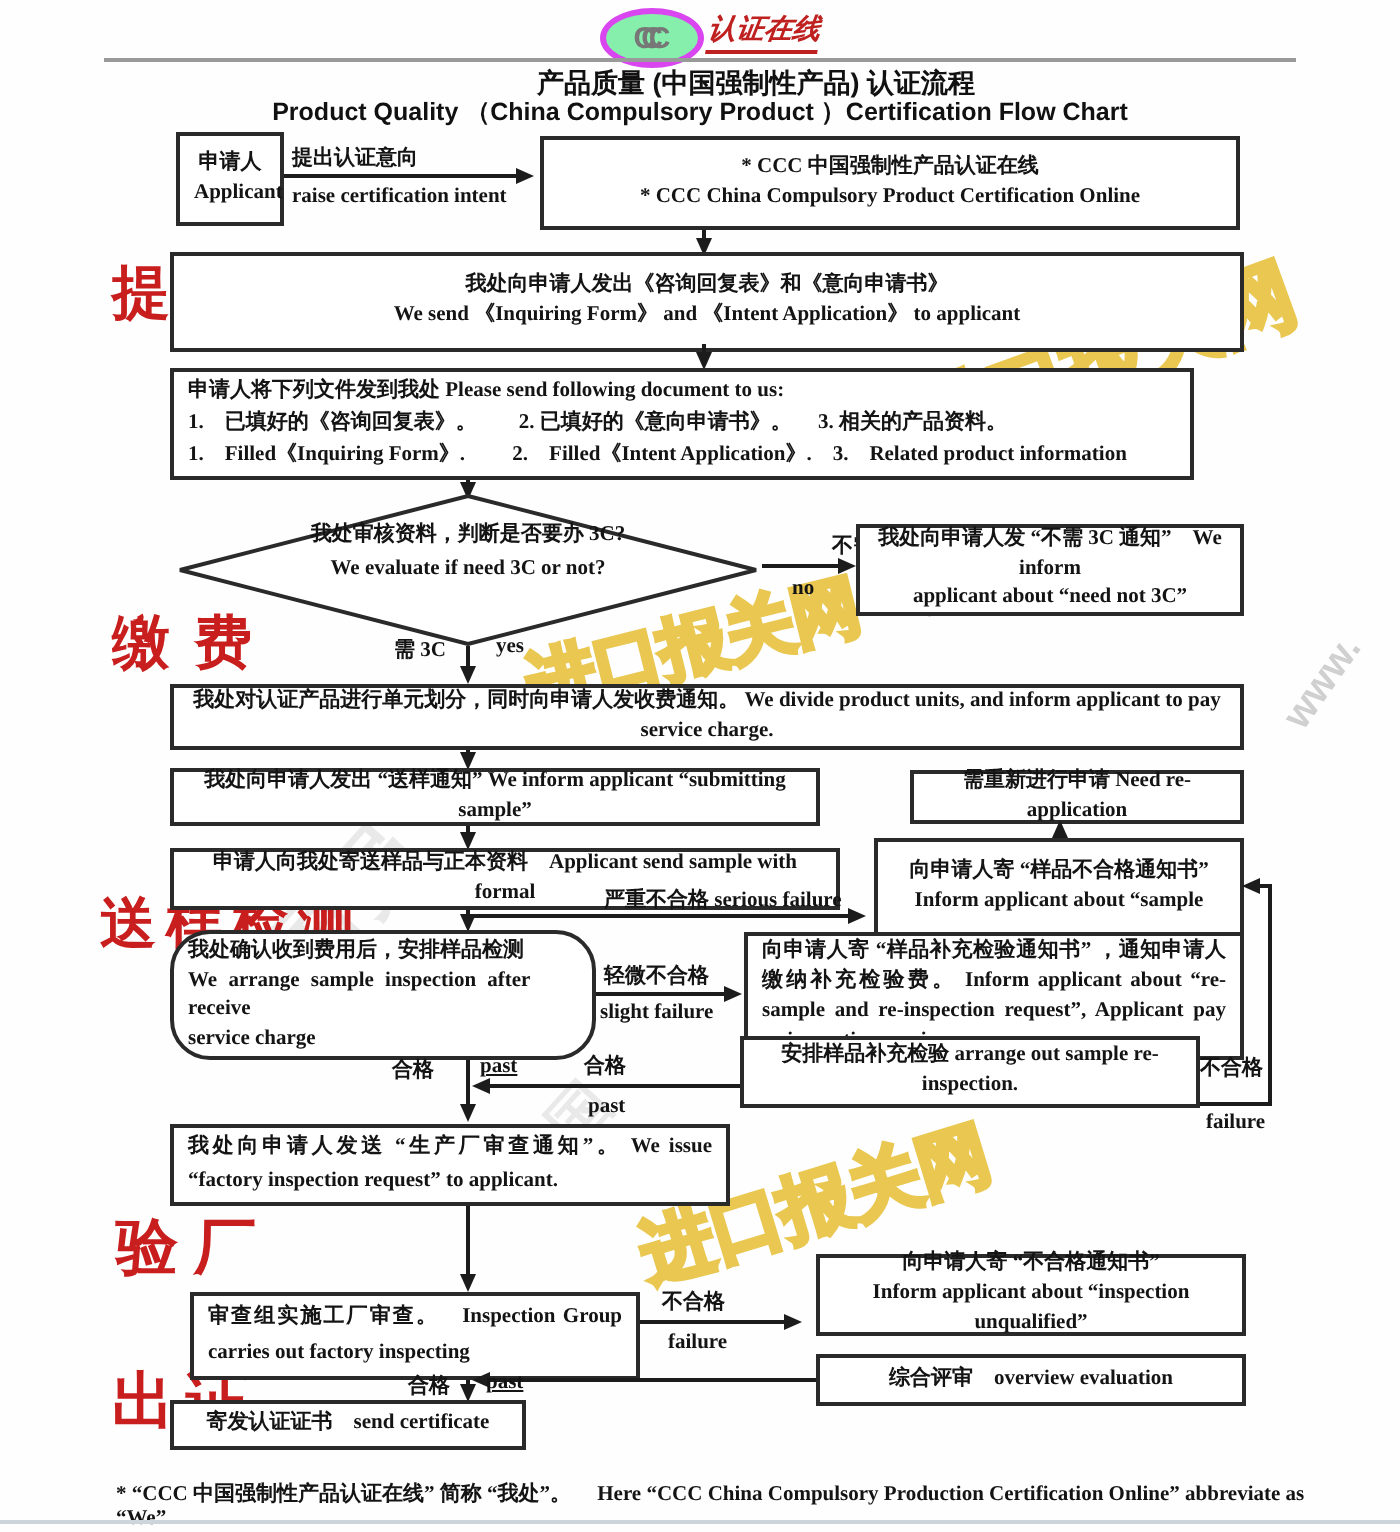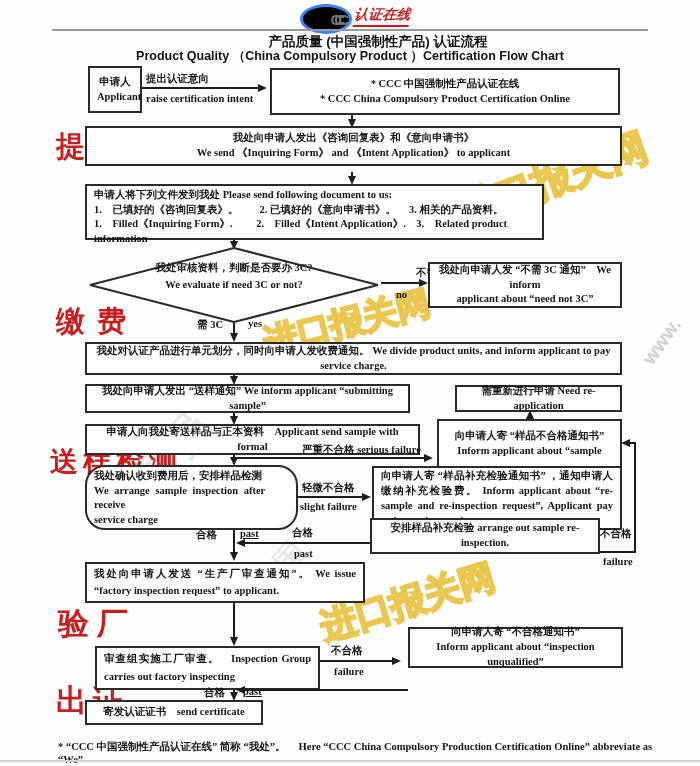--- a/index.html
+++ b/index.html
@@ -18,22 +18,22 @@
   .ah.d{border-left:4px solid transparent;border-right:4px solid transparent;border-top:9px solid #1c1c1c;}
   .ah.u{border-left:4px solid transparent;border-right:4px solid transparent;border-bottom:9px solid #1c1c1c;}
   .elabel{position:absolute;font-weight:bold;font-size:10.5px;color:#141414;white-space:nowrap;}
   .stage{position:absolute;color:#c81e1e;font-weight:bold;font-family:"Liberation Sans",sans-serif;white-space:nowrap;}
   .titlecn{position:absolute;left:0;top:33px;width:700px;text-align:center;font-weight:bold;font-size:13.5px;
            font-family:"Liberation Sans",sans-serif;color:#111;margin-left:28px;}
   .titleen{position:absolute;left:0;top:48px;width:700px;text-align:center;font-weight:bold;font-size:12.5px;
            font-family:"Liberation Sans",sans-serif;color:#111;}
   .toprule{position:absolute;left:52px;top:29px;width:596px;height:2px;background:#9a9a9a;}
   .bottomrule{position:absolute;left:0;top:760px;width:700px;height:2px;background:#ccd4dc;}
-  .logo-oval{position:absolute;left:300px;top:4px;width:46px;height:24px;border:3px solid #3b82f6;border-radius:50%;
-             display:flex;align-items:center;justify-content:flex-end;background:#000000;}
+  .logo-oval{position:absolute;left:300px;top:4px;width:46px;height:24px;border:3px solid #d946ef;border-radius:50%;
+             display:flex;align-items:center;justify-content:center;background:#86efac;}
   .logo-ccc{font-family:"Liberation Sans",sans-serif;font-weight:bold;font-size:15px;color:#777;
             letter-spacing:-7px;padding-right:7px;}
   .logo-script{position:absolute;left:354px;top:6px;font-size:14px;font-weight:bold;font-style:italic;color:#bf2121;
                border-bottom:2px solid #bf2121;transform:skewX(-8deg);font-family:"Liberation Serif",serif;padding-bottom:1px;}
   .wm-y{position:absolute;font-weight:900;color:transparent;-webkit-text-stroke:2.5px #e8c548;
         font-family:"Liberation Sans",sans-serif;white-space:nowrap;opacity:.95;}
   .wm-g{position:absolute;font-weight:bold;color:#bdbdbd;opacity:.7;font-family:"Liberation Sans",sans-serif;white-space:nowrap;}
   .wm-cjk{position:absolute;font-weight:bold;color:#d6d6d6;opacity:.5;white-space:nowrap;}
   .diamond-wrap{position:absolute;left:88px;top:247px;width:292px;height:76px;}
   .diamond-text{position:absolute;left:98px;top:260px;width:272px;text-align:center;font-weight:bold;
@@ -74,28 +74,28 @@
   <div class="hl" style="left:142px;top:87px;width:118px;"></div>
   <div class="ah r" style="left:258px;top:84px;"></div>
   <div class="elabel" style="left:146px;top:93px;">raise certification intent</div>
   <div class="box" style="left:270px;top:68px;width:350px;height:47px;">
     <span>* CCC 中国强制性产品认证在线</span>
     <span>* CCC China Compulsory Product Certification Online</span>
   </div>
   <div class="vl" style="left:351px;top:115px;height:6px;"></div>
   <div class="ah d" style="left:348px;top:119px;"></div>
 
-  <div class="box" style="left:85px;top:126px;width:537px;height:40px;">
+  <div class="box" style="left:85px;top:126px;width:537px;height:50px;">
     <span>我处向申请人发出《咨询回复表》和《意向申请书》</span>
     <span>We send 《Inquiring Form》 and 《Intent Application》 to applicant</span>
   </div>
   <div class="vl" style="left:351px;top:172px;height:6px;"></div>
   <div class="ah d" style="left:348px;top:176px;"></div>
 
-  <div class="box leftal" style="left:85px;top:184px;width:459px;height:56px;justify-content:space-around;">
+  <div class="box leftal" style="left:85px;top:184px;width:512px;height:56px;justify-content:space-around;">
     <span>申请人将下列文件发到我处  Please send following document to us:</span>
     <span>1.　已填好的《咨询回复表》。　　2.  已填好的《意向申请书》。　 3.  相关的产品资料。</span>
     <span>1.　Filled《Inquiring Form》.　　 2.　Filled《Intent Application》.　3.　Related product information</span>
   </div>
   <div class="vl" style="left:233px;top:240px;height:3px;"></div>
   <div class="ah d" style="left:230px;top:241px;"></div>
 
   <svg class="diamond-wrap" viewBox="0 0 292 76">
     <polygon points="146,1 290,38 146,75 2,38" fill="#ffffff" stroke="#2a2a2a" stroke-width="2"></polygon>
   </svg>
@@ -197,20 +197,23 @@
 
   <div class="elabel" style="left:331px;top:644px;">不合格</div>
   <div class="hl" style="left:320px;top:660px;width:74px;"></div>
   <div class="ah r" style="left:392px;top:657px;"></div>
   <div class="elabel" style="left:334px;top:666px;">failure</div>
   <div class="box" style="left:408px;top:627px;width:215px;height:41px;">
     <span>向申请人寄 “不合格通知书”</span>
     <span>Inform applicant about “inspection unqualified”</span>
   </div>
 
+  <div class="box" style="left:408px;top:677px;width:215px;height:26px;">
+    <span>综合评审　overview evaluation</span>
+  </div>
   <div class="hl" style="left:244px;top:689px;width:164px;"></div>
   <div class="ah l" style="left:236px;top:686px;"></div>
 
   <div class="elabel" style="left:204px;top:686px;">合格</div>
   <div class="elabel" style="left:243px;top:686px;text-decoration:underline;">past</div>
   <div class="vl" style="left:233px;top:690px;height:4px;"></div>
   <div class="ah d" style="left:230px;top:692px;"></div>
   <div class="box" style="left:85px;top:700px;width:178px;height:25px;">
     <span>寄发认证证书　send certificate</span>
   </div>

